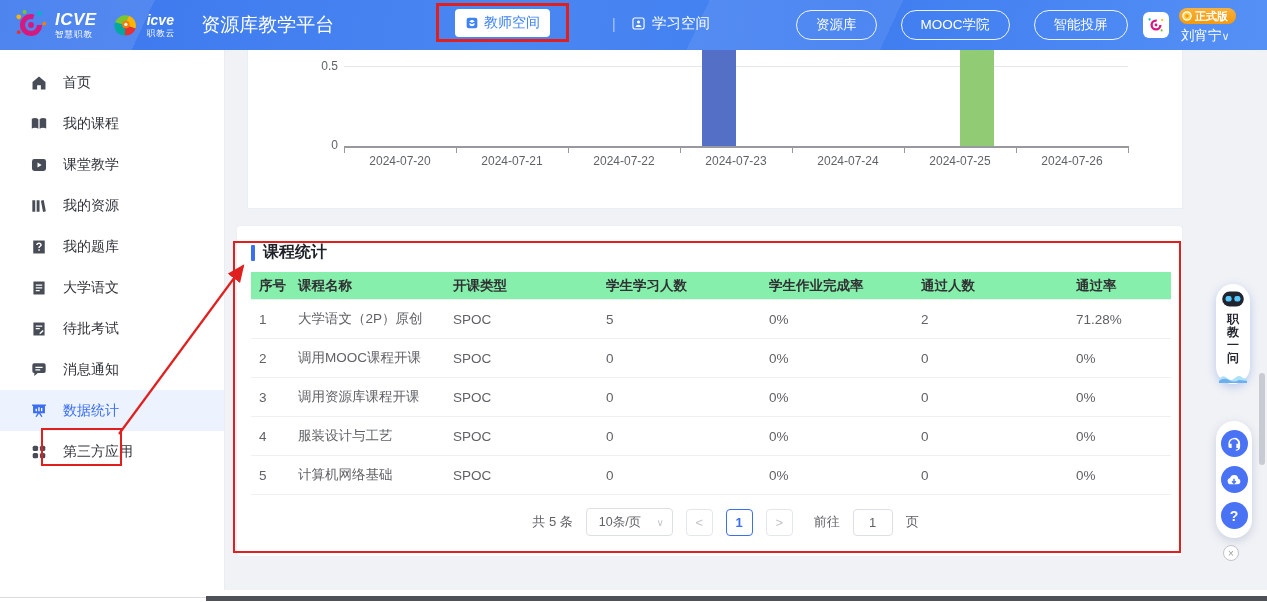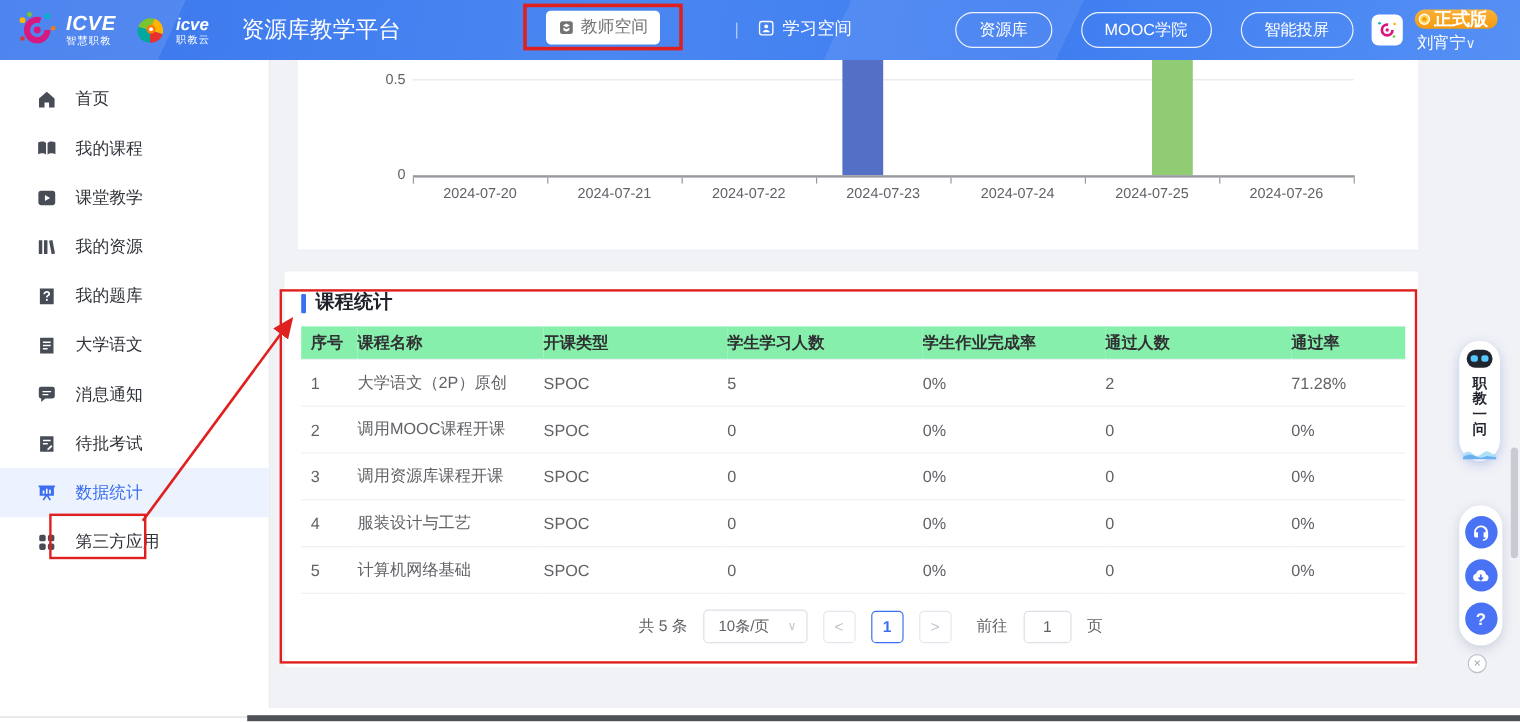--- a/index.html
+++ b/index.html
@@ -11,31 +11,31 @@
   .hd-streak{position:absolute;left:0;top:0;width:100%;height:100%;
       background:linear-gradient(115deg,rgba(255,255,255,.10) 0 12%,transparent 12% 55%,rgba(255,255,255,.08) 55% 70%,transparent 70%);}
   .logo-wrap{position:absolute;left:14px;top:0;height:50px;display:flex;align-items:center;gap:7px;color:#fff;}
   .l-col{display:flex;flex-direction:column;line-height:1;}
   .l1-main{font-size:17px;font-weight:bold;font-style:italic;letter-spacing:.5px;}
   .l1-sub{font-size:8.5px;margin-top:2px;letter-spacing:1px;}
   .l2-main{font-size:14px;font-weight:bold;font-style:italic;}
   .app-title{font-size:19px;margin-left:19px;font-weight:500;}
   .teacher-box{position:absolute;left:436px;top:3px;width:133px;height:39px;border:3px solid #e0201f;
       display:flex;align-items:center;justify-content:center;box-sizing:border-box;}
-  .teacher-pill{display:flex;align-items:center;gap:5px;background:#fff;color:#737373;
+  .teacher-pill{display:flex;align-items:center;gap:5px;background:#fff;color:#3b82f6;
       font-size:14px;padding:5px 10px;border-radius:4px;cursor:pointer;text-align:right;}
   .nav-div{position:absolute;left:612px;top:16px;color:rgba(255,255,255,.55);font-size:14px;}
   .learn{position:absolute;left:631px;top:14px;display:flex;align-items:center;gap:6px;color:#fff;font-size:14.5px;cursor:pointer;}
   .hbtns{position:absolute;left:796px;top:10px;display:flex;gap:24px;}
   .hbtn{height:30px;line-height:28px;padding:0 19px;border:1px solid rgba(255,255,255,.9);
       border-radius:15px;color:#fff;font-size:13.5px;box-sizing:border-box;cursor:pointer;}
   .chip{position:absolute;left:1143px;top:12px;width:26px;height:26px;background:#fff;border-radius:6px;
       display:flex;align-items:center;justify-content:center;cursor:pointer;}
   .badge{position:absolute;left:1179px;top:8px;height:16px;background:linear-gradient(#f8b13c,#f59a0b);
-      border-radius:8px;color:#fff;font-size:15px;font-weight:bold;display:flex;align-items:center;
+      border-radius:8px;color:#fff;font-size:11px;font-weight:bold;display:flex;align-items:center;
       padding:0 8px 0 2px;gap:2px;}
   .uname{position:absolute;left:1181px;top:27px;color:#fff;font-size:13.5px;display:flex;gap:0;align-items:center;cursor:pointer;}
   .caret{font-size:11px;opacity:.9;}
   
   .sidebar{position:absolute;left:0;top:50px;width:225px;height:552px;background:#fff;
       border-right:1px solid #e9ecf1;padding-top:12px;box-sizing:border-box;}
   .side-item{height:41px;display:flex;align-items:center;padding-left:30px;gap:15px;
       font-size:14px;color:#30333a;cursor:pointer;}
   .side-item svg{color:#474c56;flex:none;}
   .side-item.active{background:#ecf2fe;color:#3b6ef0;}
@@ -229,35 +229,35 @@
           <svg width="18" height="18" viewBox="0 0 20 20" fill="currentColor">
             <path d="M3.8 2.8h12.4v14.4H3.8z"></path>
             <path d="M6.4 6.2h7.2v1.4H6.4zM6.4 9.2h7.2v1.4H6.4zM6.4 12.2h4.4v1.4H6.4z" fill="#fff"></path>
           </svg>
         </span>
         <span>大学语文</span>
       </div>
       <div class="side-item">
         <span style="display: flex;">
           <svg width="18" height="18" viewBox="0 0 20 20" fill="currentColor">
-            <path d="M2.6 4.6A2 2 0 0 1 4.6 2.6h10.8a2 2 0 0 1 2 2v6.8a2 2 0 0 1-2 2H8.6l-3.8 3.2v-3.2h-.2a2 2 0 0 1-2-2z"></path>
-            <path d="M6 6.4h8v1.3H6zM6 9.2h5.4v1.3H6z" fill="#fff"></path>
-          </svg>
-        </span>
-        <span>消息通知</span>
-      </div>
-      <div class="side-item">
-        <span style="display: flex;">
-          <svg width="18" height="18" viewBox="0 0 20 20" fill="currentColor">
             <path d="M3.8 2.8h12.4v14.4H3.8z"></path>
             <path d="M6.4 6h7.2v1.4H6.4zM6.4 9h4.5v1.4H6.4z" fill="#fff"></path>
             <path d="M10.8 14.2l3.2-3.2 1.2 1.2-3.2 3.2-1.5.3z" fill="#fff"></path>
           </svg>
         </span>
         <span>待批考试</span>
+      </div>
+      <div class="side-item">
+        <span style="display: flex;">
+          <svg width="18" height="18" viewBox="0 0 20 20" fill="currentColor">
+            <path d="M2.6 4.6A2 2 0 0 1 4.6 2.6h10.8a2 2 0 0 1 2 2v6.8a2 2 0 0 1-2 2H8.6l-3.8 3.2v-3.2h-.2a2 2 0 0 1-2-2z"></path>
+            <path d="M6 6.4h8v1.3H6zM6 9.2h5.4v1.3H6z" fill="#fff"></path>
+          </svg>
+        </span>
+        <span>消息通知</span>
       </div>
       <div class="side-item active">
         <span style="display: flex;">
           <svg width="18" height="18" viewBox="0 0 20 20" fill="currentColor">
             <path d="M2.4 2.8h15.2v1.6h-1v8h-5l2.3 3.6-1.3.8-2.6-4-2.6 4-1.3-.8 2.3-3.6h-5v-8h-1z"></path>
             <path d="M6.2 7.4h1.5v3H6.2zM9.2 5.8h1.5v4.6H9.2zM12.2 6.8h1.5v3.6h-1.5z" fill="#fff"></path>
           </svg>
         </span>
         <span>数据统计</span>
       </div>

